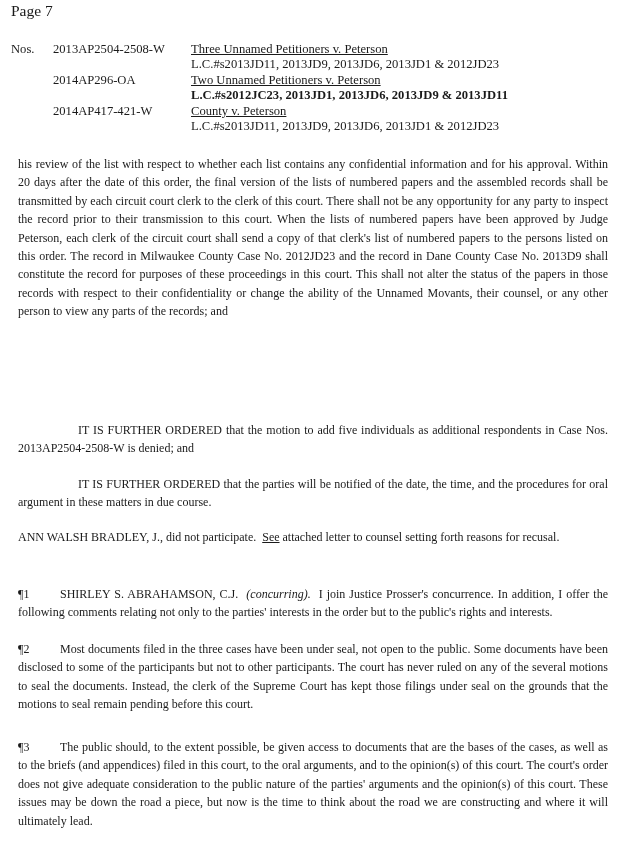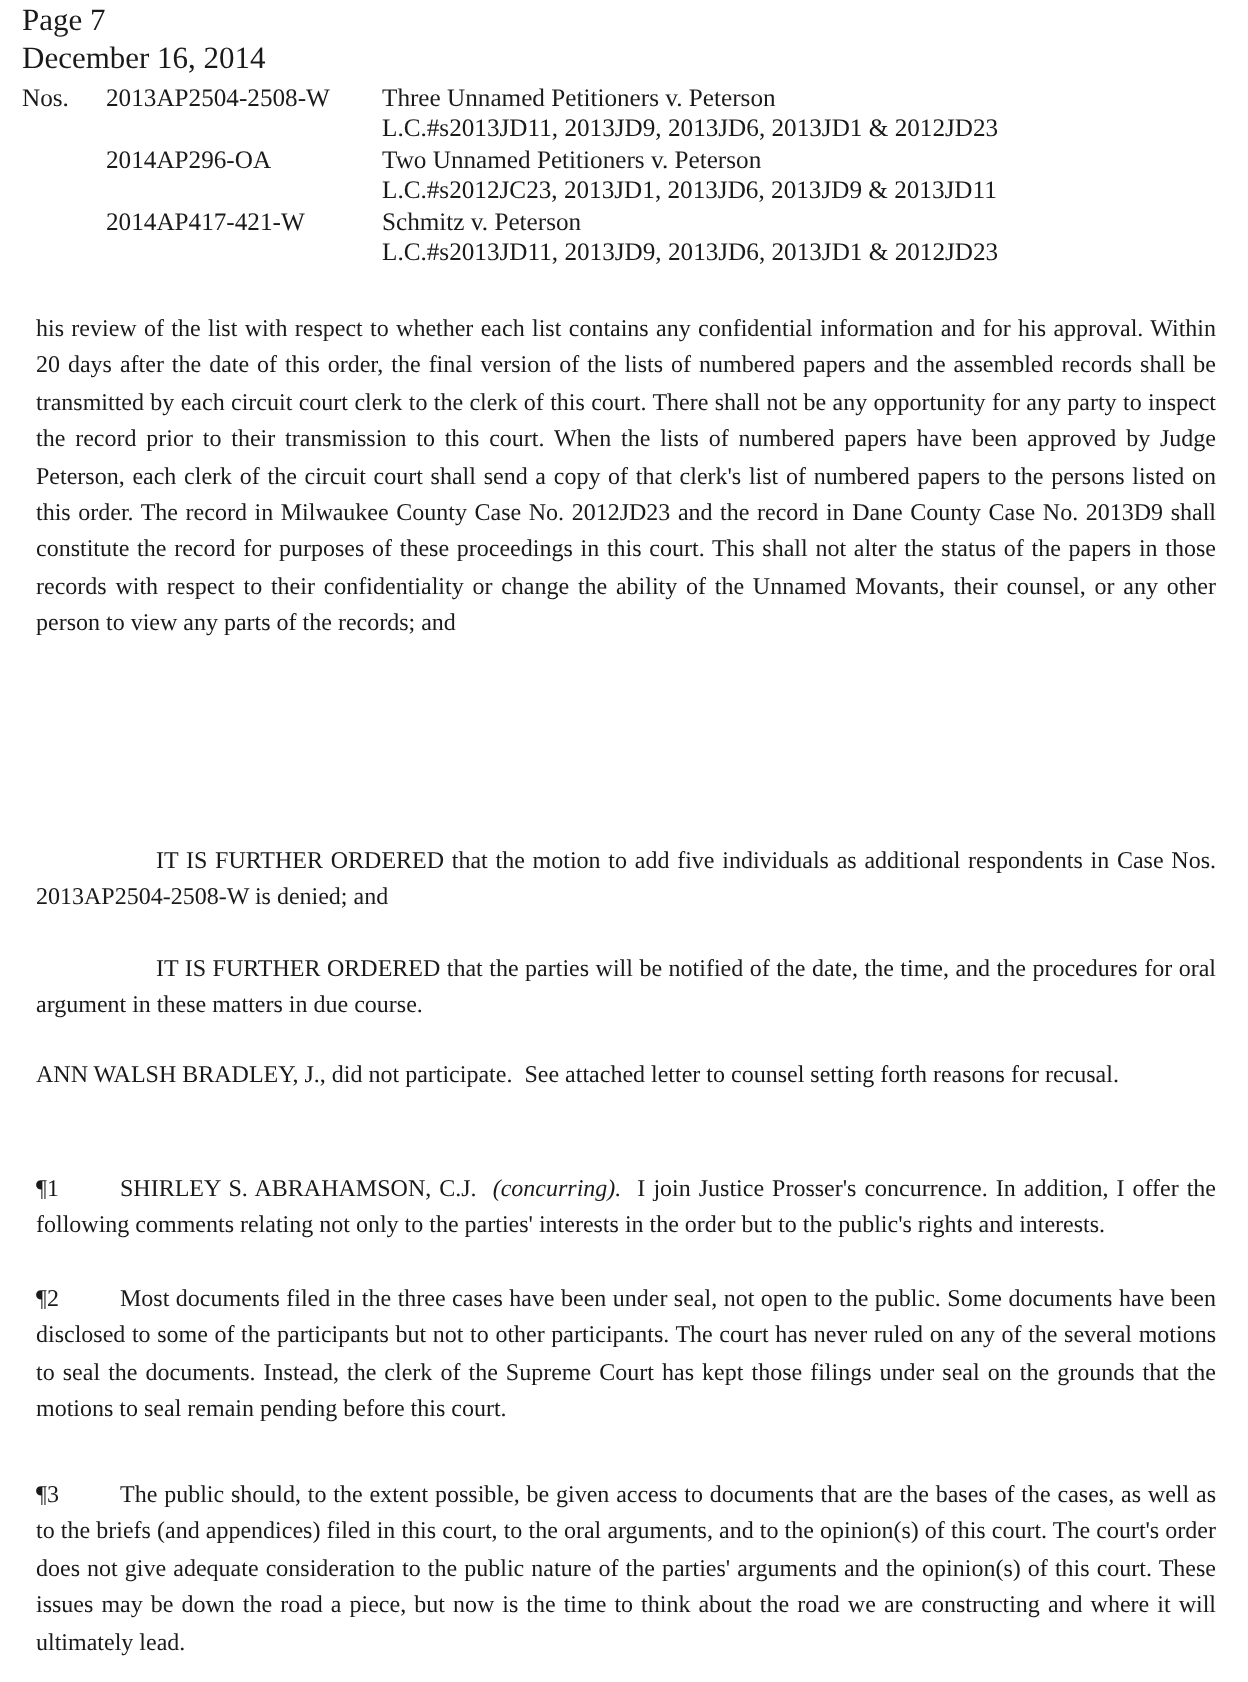--- a/index.html
+++ b/index.html
@@ -27,59 +27,58 @@
       font-size: 15.5px;
       line-height: 18px;
       white-space: nowrap;
     }
     .caption {
       position: absolute;
       font-size: 12.6px;
       line-height: 15px;
       white-space: nowrap;
     }
-    .u { text-underline-offset: 1px; }
+    .u { text-decoration: underline; text-underline-offset: 1px; }
     .body-text {
       position: absolute;
       left: 18px;
       width: 590px;
       font-size: 12px;
       line-height: 18.4px;
       text-align: justify;
       margin: 0;
     }
     .body-text .indent { display: inline-block; width: 60px; }
     .para-mark { display: inline-block; width: 42px; }
     .it { font-style: italic; }
   </style>
 </head>
 <body>
 
 <div class="page">
 
   <div class="hdr-line" style="top:2px;">Page 7</div>
-  <div class="hdr-line" style="top:21px;">December 16, 2014</div>
 
   <div class="caption" style="left:11px; top:42px;">Nos.</div>
 
   <div>
     <div class="caption" style="left:53px; top:42px;text-align:center;">2013AP2504-2508-W</div>
     <div class="caption u" style="left:191px; top:42px;">Three Unnamed Petitioners v. Peterson</div>
     <div class="caption" style="left:191px; top:57px;">L.C.#s2013JD11, 2013JD9, 2013JD6, 2013JD1 &amp; 2012JD23</div>
   </div>
 
   <div>
     <div class="caption" style="left:53px; top:73px;">2014AP296-OA</div>
     <div class="caption u" style="left:191px; top:73px;">Two Unnamed Petitioners v. Peterson</div>
-    <div class="caption" style="left:191px; top:88px;">L.C.#s2012JC23, 2013JD1, 2013JD6, 2013JD9 &amp; 2013JD11</div>
+    <div class="caption" style="left:191px; top:88px;font-weight:bold;">L.C.#s2012JC23, 2013JD1, 2013JD6, 2013JD9 &amp; 2013JD11</div>
   </div>
 
   <div>
     <div class="caption" style="left:53px; top:104px;text-align:center;">2014AP417-421-W</div>
-    <div class="caption u" style="left:191px; top:104px;">Schmitz v. Peterson</div>
+    <div class="caption u" style="left:191px; top:104px;">County v. Peterson</div>
     <div class="caption" style="left:191px; top:119px;">L.C.#s2013JD11, 2013JD9, 2013JD6, 2013JD1 &amp; 2012JD23</div>
   </div>
 
   <p class="body-text" style="top:155px;">his review of the list with respect to whether each list contains any confidential information and for his approval.  Within 20 days after the date of this order, the final version of the lists of numbered papers and the assembled records shall be transmitted by each circuit court clerk to the clerk of this court.  There shall not be any opportunity for any party to inspect the record prior to their transmission to this court.  When the lists of numbered papers have been approved by Judge Peterson, each clerk of the circuit court shall send a copy of that clerk's list of numbered papers to the persons listed on this order.  The record in Milwaukee County Case No. 2012JD23 and the record in Dane County Case No. 2013D9 shall constitute the record for purposes of these proceedings in this court.  This shall not alter the status of the papers in those records with respect to their confidentiality or change the ability of the Unnamed Movants, their counsel, or any other person to view any parts of the records; and</p>
 
 
   <p class="body-text" style="top:421px;"><span class="indent"></span><span>IT IS FURTHER ORDERED that the motion to add five individuals as additional respondents in Case Nos. 2013AP2504-2508-W is denied; and</span></p>
 
   <p class="body-text" style="top:475px;"><span class="indent"></span><span>IT IS FURTHER ORDERED that the parties will be notified of the date, the time, and the procedures for oral argument in these matters in due course.</span></p>
 

